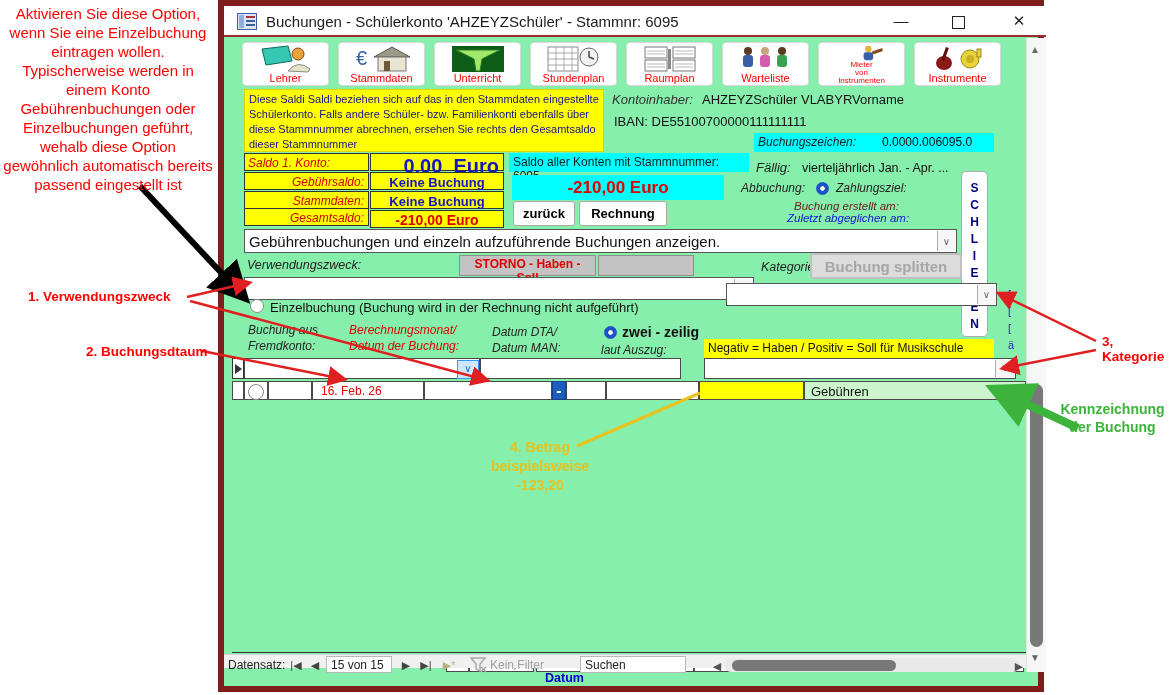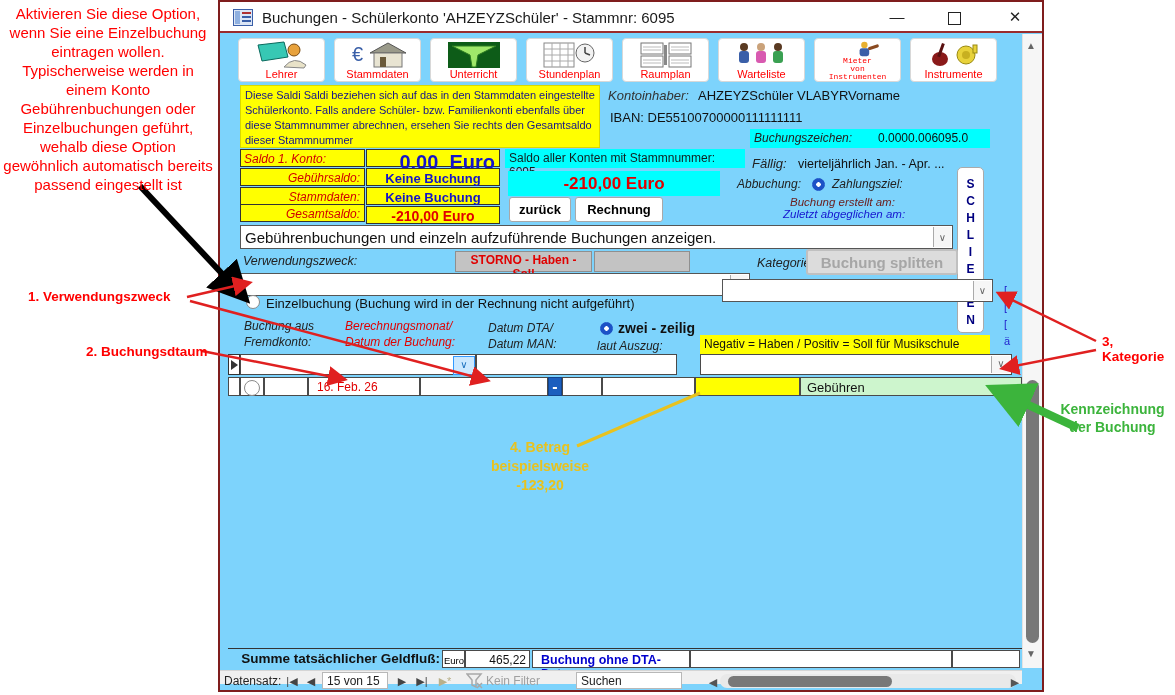--- a/index.html
+++ b/index.html
@@ -2,30 +2,30 @@
 <html><head>
 <meta charset="utf-8">
 <style>
   html,body{margin:0;padding:0;background:#fff;font-family:"Liberation Sans",sans-serif;}
   .canvas{position:relative;width:1175px;height:695px;background:#fff;overflow:hidden;}
   .abs{position:absolute;box-sizing:border-box;}
   .preline{white-space:pre-line;}
   .it{font-style:italic;}
   .b{font-weight:bold;}
   
-  .window{left:218px;top:0;width:826px;height:692px;border:2px solid #7f1d1d;background:#7dd3fc;}
+  .window{left:218px;top:0;width:826px;height:692px;border:6px solid #7f1d1d;background:#86efac;}
   .titlebar{left:0;top:0;width:822px;height:31px;background:#fff;border-bottom:2px solid #9a2c2c;}
   .title-text{left:42px;top:7px;font-size:15px;color:#1a1a1a;}
   .winctl{top:6px;width:30px;height:20px;text-align:center;font-size:15px;color:#222;cursor:default;}
   .maxbox{top:10px;width:13px;height:13px;border:1.5px solid #222;}
   
   .tbtn{top:36px;width:87px;height:44px;border:1px solid #d8d8d8;border-radius:4px;background:#fff;
         display:flex;flex-direction:column;align-items:center;justify-content:flex-start;padding-top:2px;}
   .tbtn .lbl{color:#ff0000;font-size:11px;line-height:11px;text-align:center;}
-  .tbtn .lbl.small{font-size:8px;line-height:8px;font-family:Liberation Mono, monospace;}
+  .tbtn .lbl.small{font-size:8px;line-height:8px;}
   
   .ybox{background:#ffff00;}
   .cyan{background:#00ffff;}
   .combo{border:1px solid #555;background:#fff;}
   .combo .arr{position:absolute;right:1px;top:1px;bottom:1px;width:17px;border-left:1px solid #aaa;
         background:#f6f6f6;color:#666;font-size:10px;display:flex;align-items:center;justify-content:center;}
   .graybtn{background:#c3c3c3;border:1px solid #8f8f8f;}
   .navbtn{color:#444;font-size:11px;line-height:18px;text-align:center;}
   .cell{border:1px solid #4a4a4a;background:#fff;}
   .radio{border-radius:50%;background:#fff;border:1px solid #8a8a8a;}
@@ -283,21 +283,21 @@
     </div>
     <div class="abs cell" style="left:245px;top:648px;width:65px;height:18px;text-align:right;">
       <span style="position:absolute;right:3px;top:2px;font-size:12px;color:#111;">465,22</span>
     </div>
     <div class="abs cell" style="left:312px;top:648px;width:158px;height:18px;">
       <span class="b" style="position:absolute;left:8px;top:2px;font-size:12.5px;color:#0000cd;">Buchung ohne DTA-Datum</span>
     </div>
     <div class="abs cell" style="left:470px;top:648px;width:262px;height:18px;"></div>
     <div class="abs cell" style="left:732px;top:648px;width:68px;height:18px;"></div>
 
-    <div class="abs navbar" style="left:0;top:668px;width:802px;height:14px;">
+    <div class="abs navbar" style="left:0;top:648px;width:802px;height:14px;">
       <span style="position:absolute;left:4px;top:3px;">Datensatz:</span>
       <span class="abs navbtn" style="left:62px;top:1px;width:20px;">|◀</span>
       <span class="abs navbtn" style="left:83px;top:1px;width:16px;">◀</span>
       <span class="abs" style="left:102px;top:1px;width:66px;height:17px;background:#fff;border:1px solid #b8b8b8;font-size:12px;padding:1px 4px;">15 von 15</span>
       <span class="abs navbtn" style="left:174px;top:1px;width:16px;">▶</span>
       <span class="abs navbtn" style="left:192px;top:1px;width:20px;">▶|</span>
       <span class="abs navbtn" style="left:214px;top:1px;width:22px;color:#b9b08a;">▶*</span>
       <svg class="abs" style="left:246px;top:2px;" width="18" height="16" viewBox="0 0 18 16">
         <polygon points="1,1 15,1 10,7 10,14 6,12 6,7" fill="none" stroke="#a8a8a8" stroke-width="1.5"></polygon>
         <path d="M11 10 L16 15 M16 10 L11 15" stroke="#a8a8a8" stroke-width="1.5"></path>

